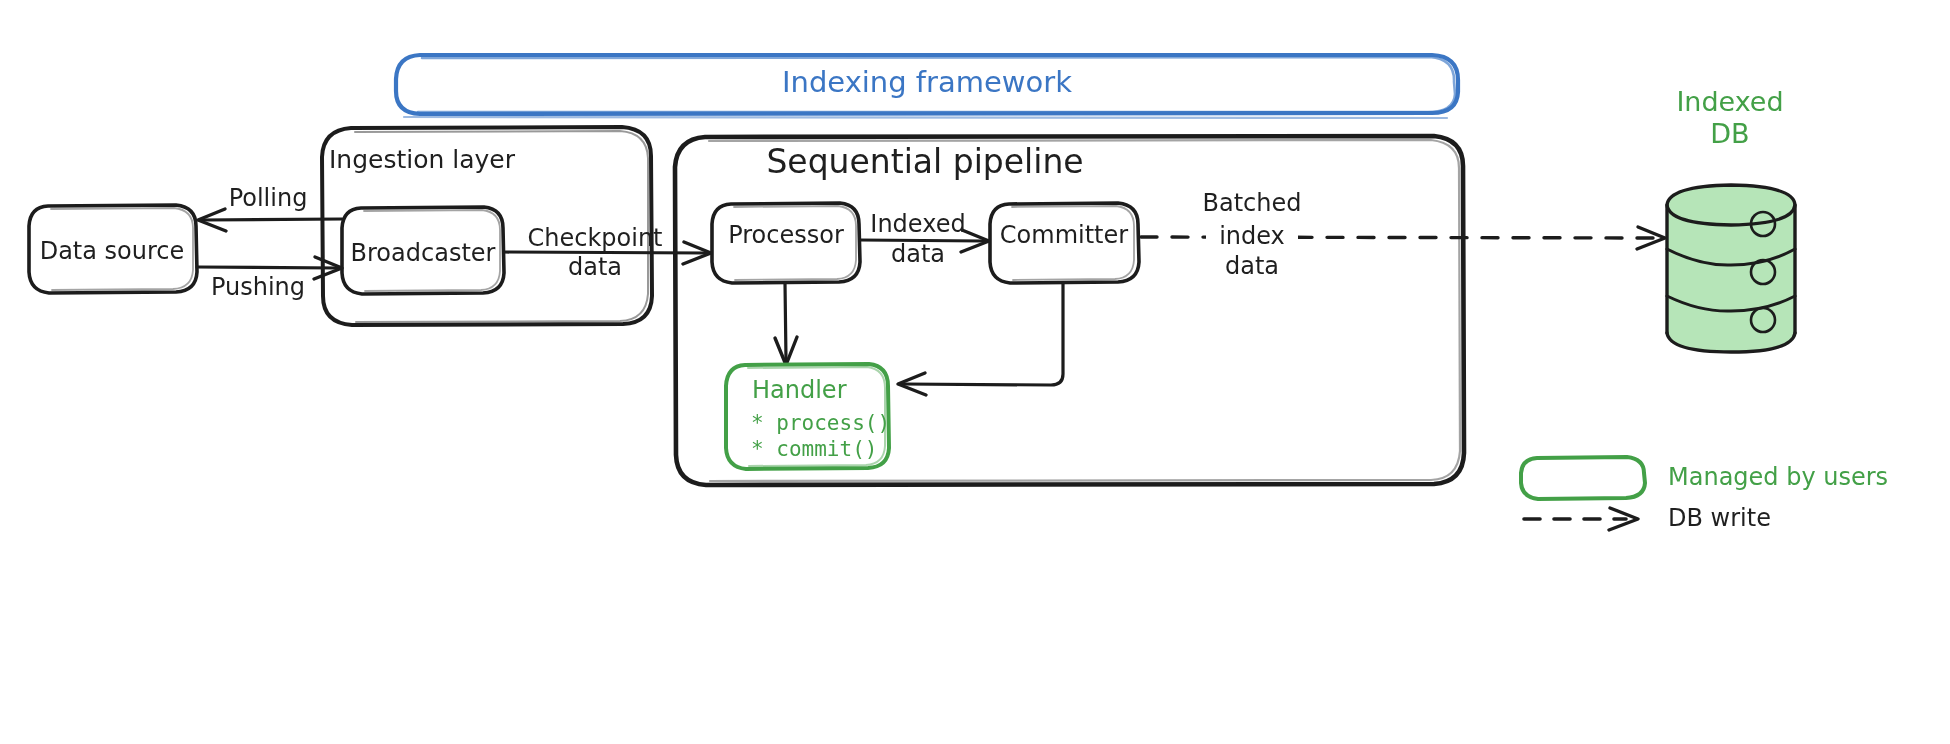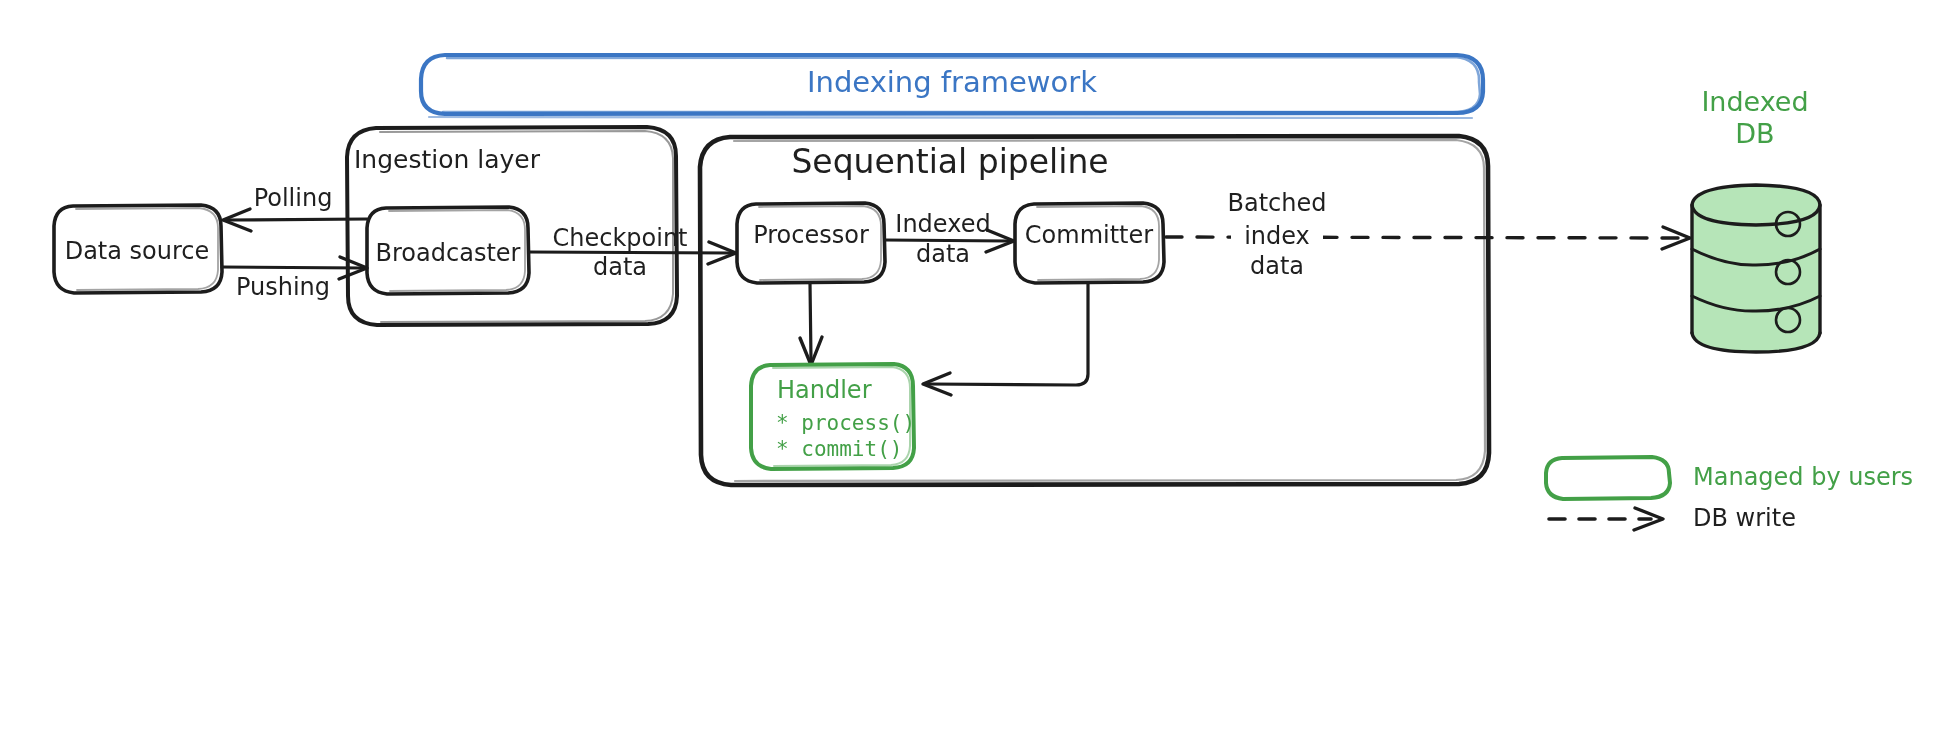--- a/index.html
+++ b/index.html
@@ -11,21 +11,20 @@
     width: 1950px;
     height: 744px;
     overflow: hidden;
     font-family: "DejaVu Sans", sans-serif;
   }
   #diagram-root {
     position: relative;
     width: 1634px;
     height: 744px;
     background: #ffffff;
-    margin-left: 25px;
   }
   svg#scene {
     position: absolute;
     top: 0;
     left: 0;
     width: 1950px;
     height: 744px;
     display: block;
   }
   .hand-text {

